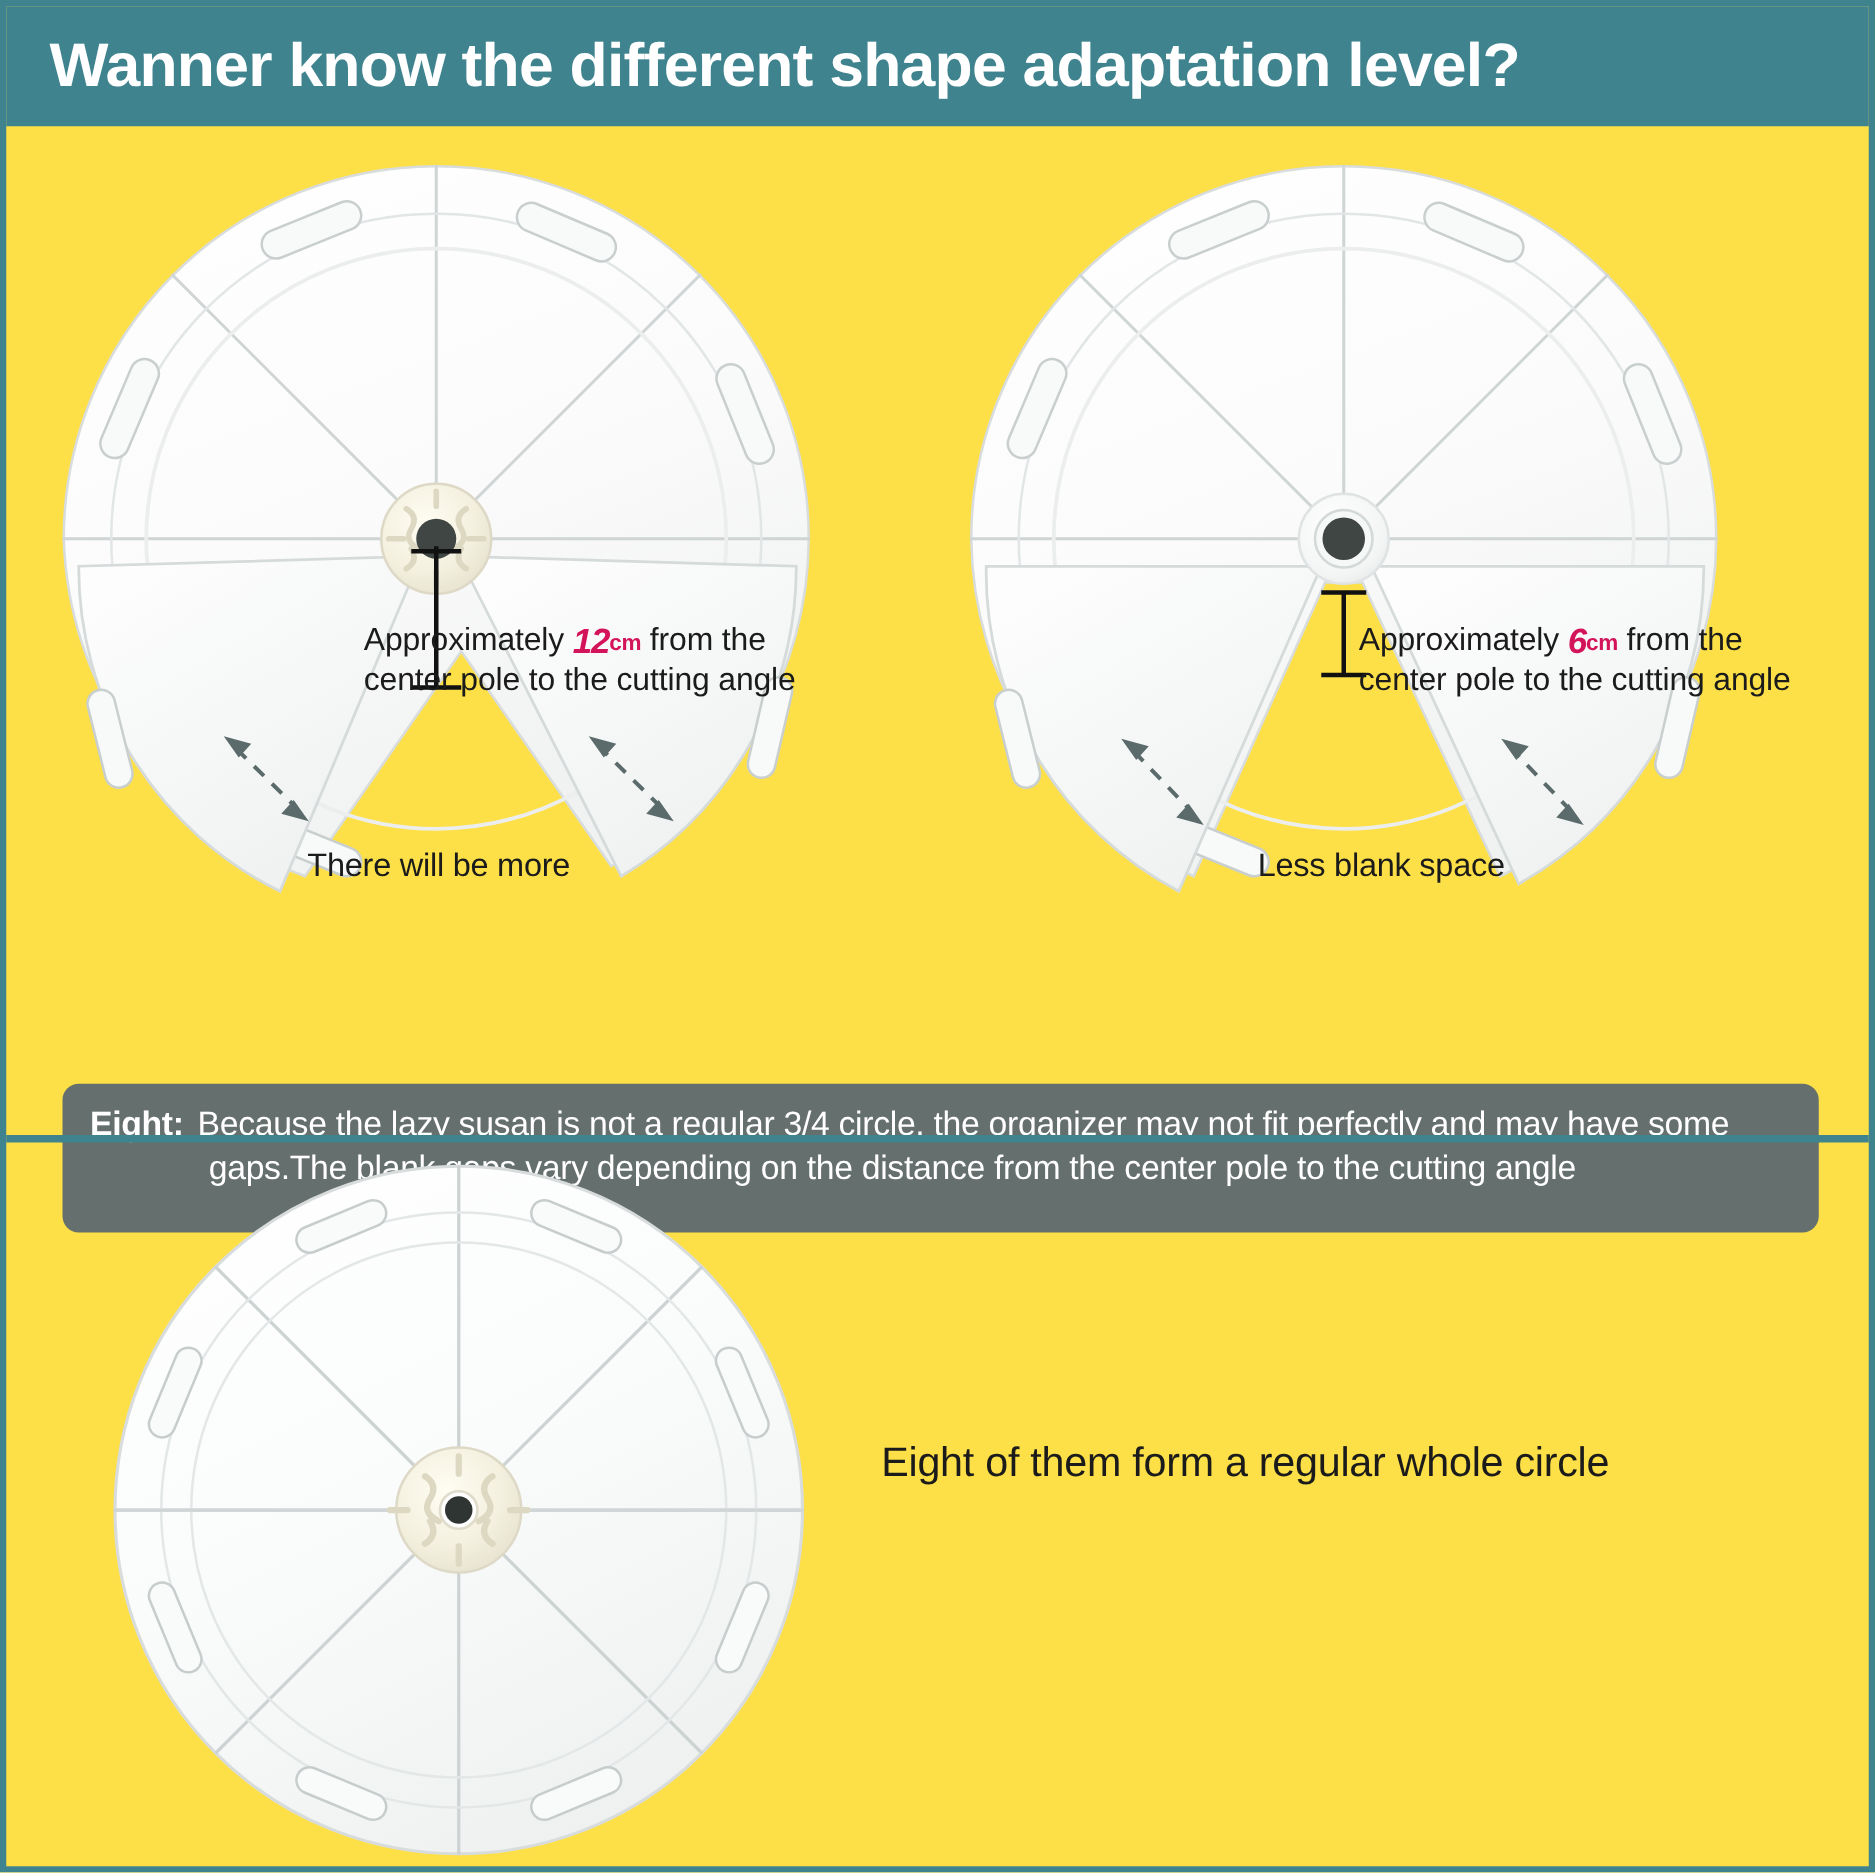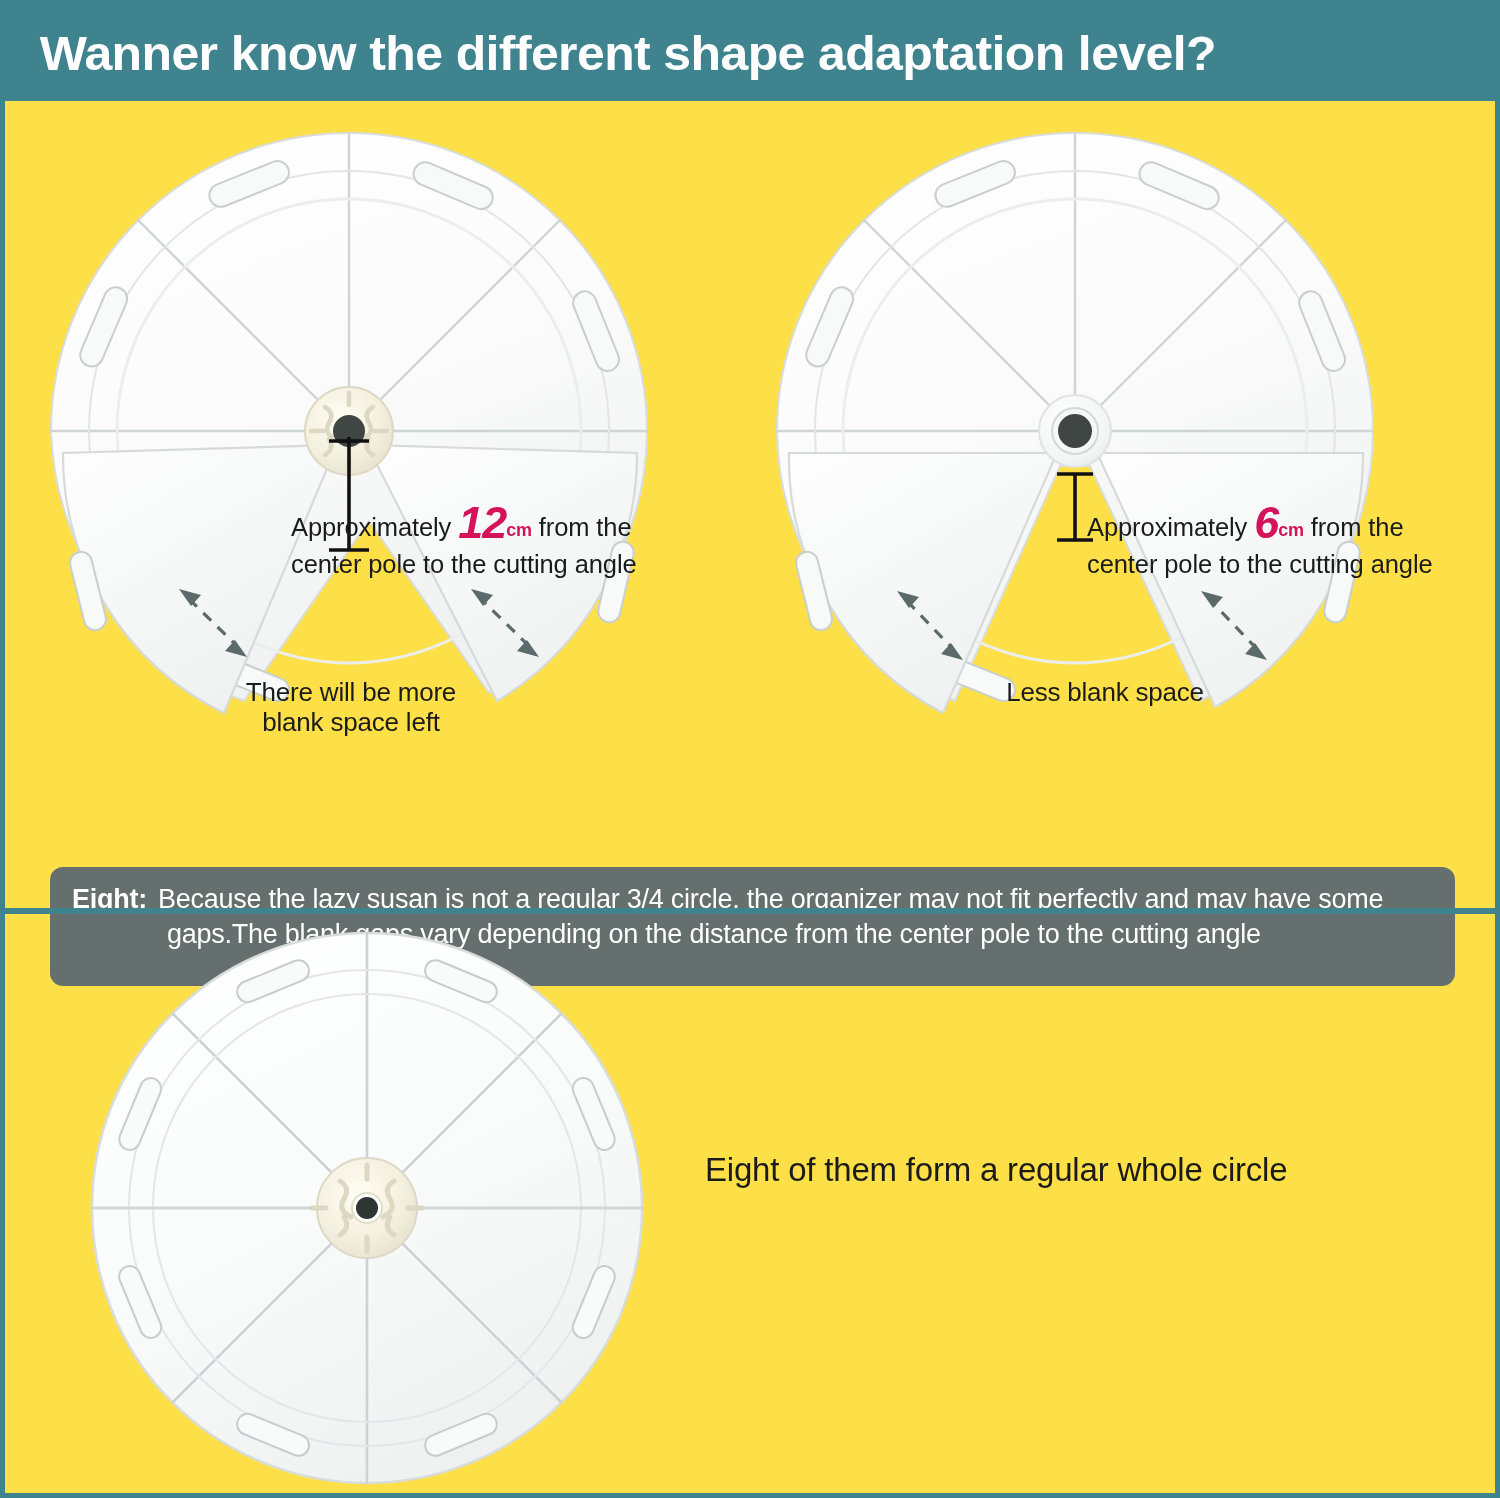--- a/index.html
+++ b/index.html
@@ -60,21 +60,21 @@
     position:absolute;
     font-family:"Liberation Sans", sans-serif;
     font-size:25.5px;
     color:#1b1b1b;
     line-height:1.17;
     white-space:nowrap;
     letter-spacing:-0.1px;
   }
   .measure-text .num{
     color:#d4145a;
-    font-size:45px;
+    font-size:28px;
     font-weight:bold;
     font-style:italic;
     letter-spacing:-1px;
     vertical-align:-2px;
   }
   .measure-text .unit{
     color:#d4145a;
     font-size:18px;
     font-weight:bold;
     letter-spacing:-0.3px;
@@ -259,21 +259,20 @@
         <div>
           <span>Approximately</span>
           <span class="num">12</span><span class="unit">cm</span>
           <span>from the</span>
         </div>
         <div>center pole to the cutting angle</div>
       </div>
 
       <div class="blank-caption bc-left">
         <div>There will be more</div>
-        <div>blank space left</div>
       </div>
     </div>
 
     <div class="panel panel-right">
       <svg class="susan" width="740" height="650" viewBox="0 0 740 650">
         <defs>
           <linearGradient id="trayC" x1="0" y1="0" x2="0.4" y2="1">
             <stop offset="0%" stop-color="#ffffff"></stop>
             <stop offset="55%" stop-color="#fbfbfb"></stop>
             <stop offset="100%" stop-color="#f0f1f1"></stop>

